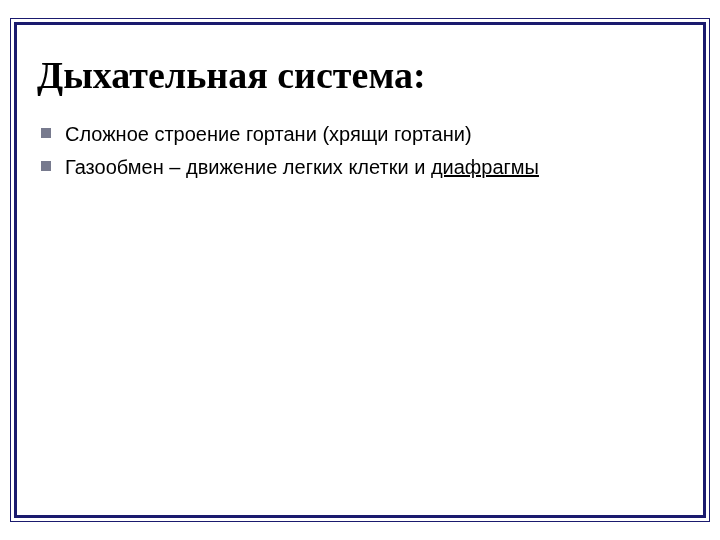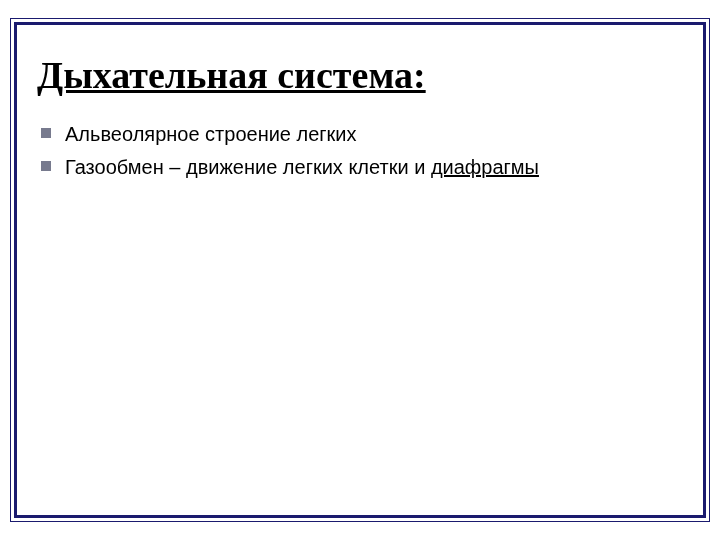--- a/index.html
+++ b/index.html
@@ -27,21 +27,20 @@
       top: 3px;
       left: 3px;
       right: 3px;
       bottom: 3px;
       border: 3px solid #1a1a6e;
       padding: 28px 20px;
     }
     .title {
       font-family: "Times New Roman", Times, serif;
       font-size: 38px;
-      text-decoration: underline;
       color: #000;
       margin-bottom: 24px;
     }
     .bullet-list {
       list-style: none;
     }
     .bullet-item {
       display: flex;
       align-items: flex-start;
       margin-bottom: 6px;
@@ -68,21 +67,21 @@
   </style>
 </head>
 <body>
 
 <div class="outer-frame">
   <div class="inner-frame">
     <h1 class="title">Дыхательная система:</h1>
     <ul class="bullet-list">
       <li class="bullet-item">
         <span class="bullet-marker"></span>
-        <span class="bullet-text">Альвеолярное строение легких</span>
+        <span class="bullet-text">Сложное строение гортани (хрящи гортани)</span>
       </li>
       <li class="bullet-item">
         <span class="bullet-marker"></span>
         <span class="bullet-text"><span>Газообмен – движение легких клетки и </span><span class="underline">диафрагмы</span></span>
       </li>
     </ul>
   </div>
 </div>
 
 </body></html>

